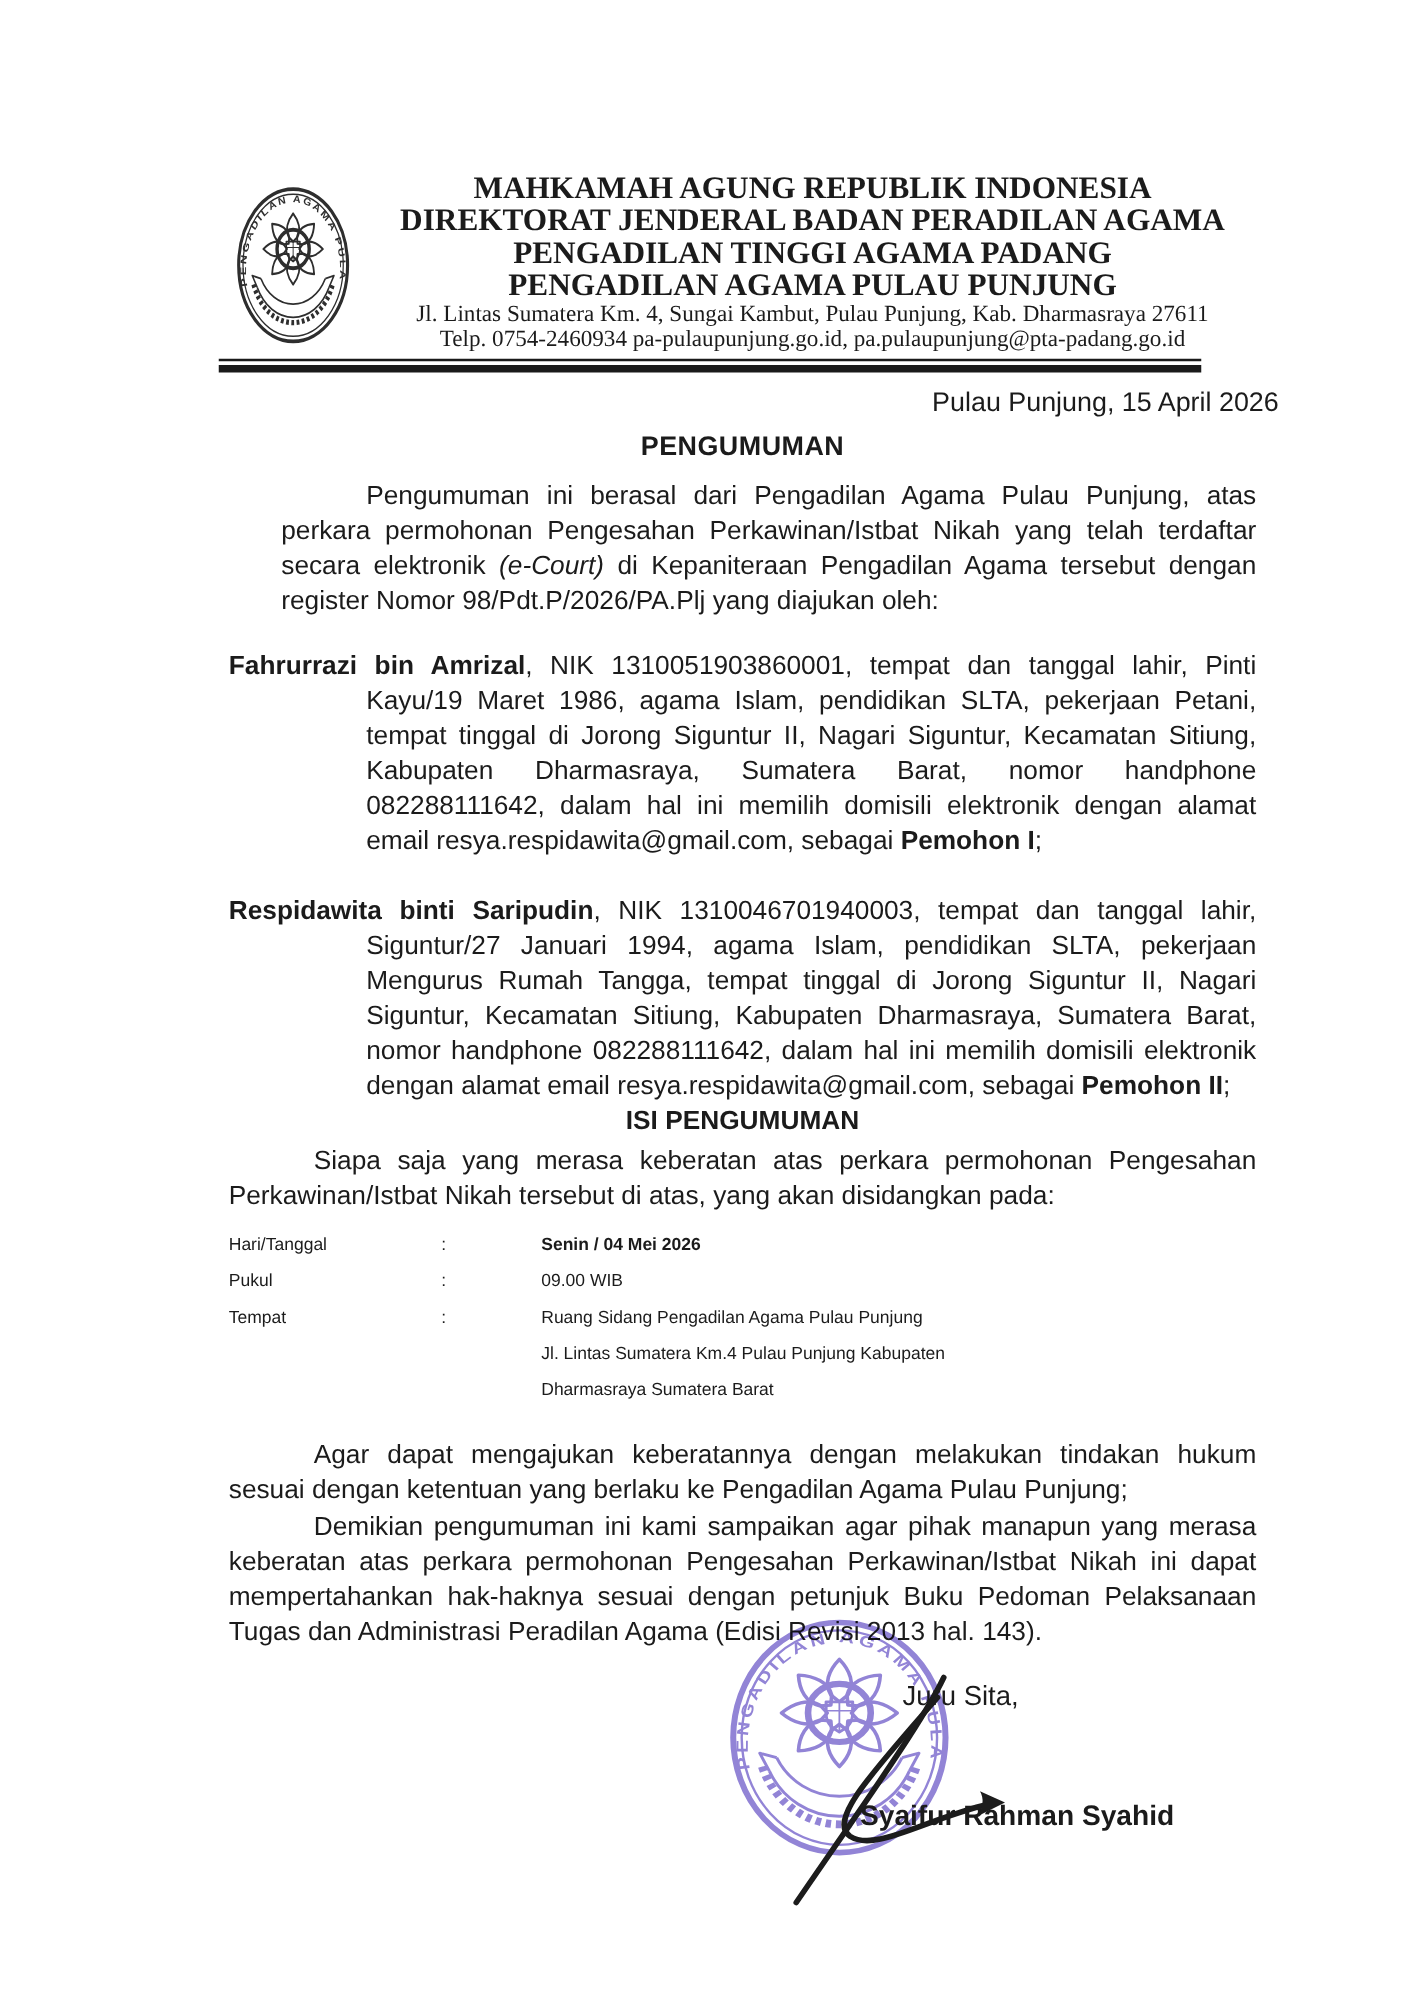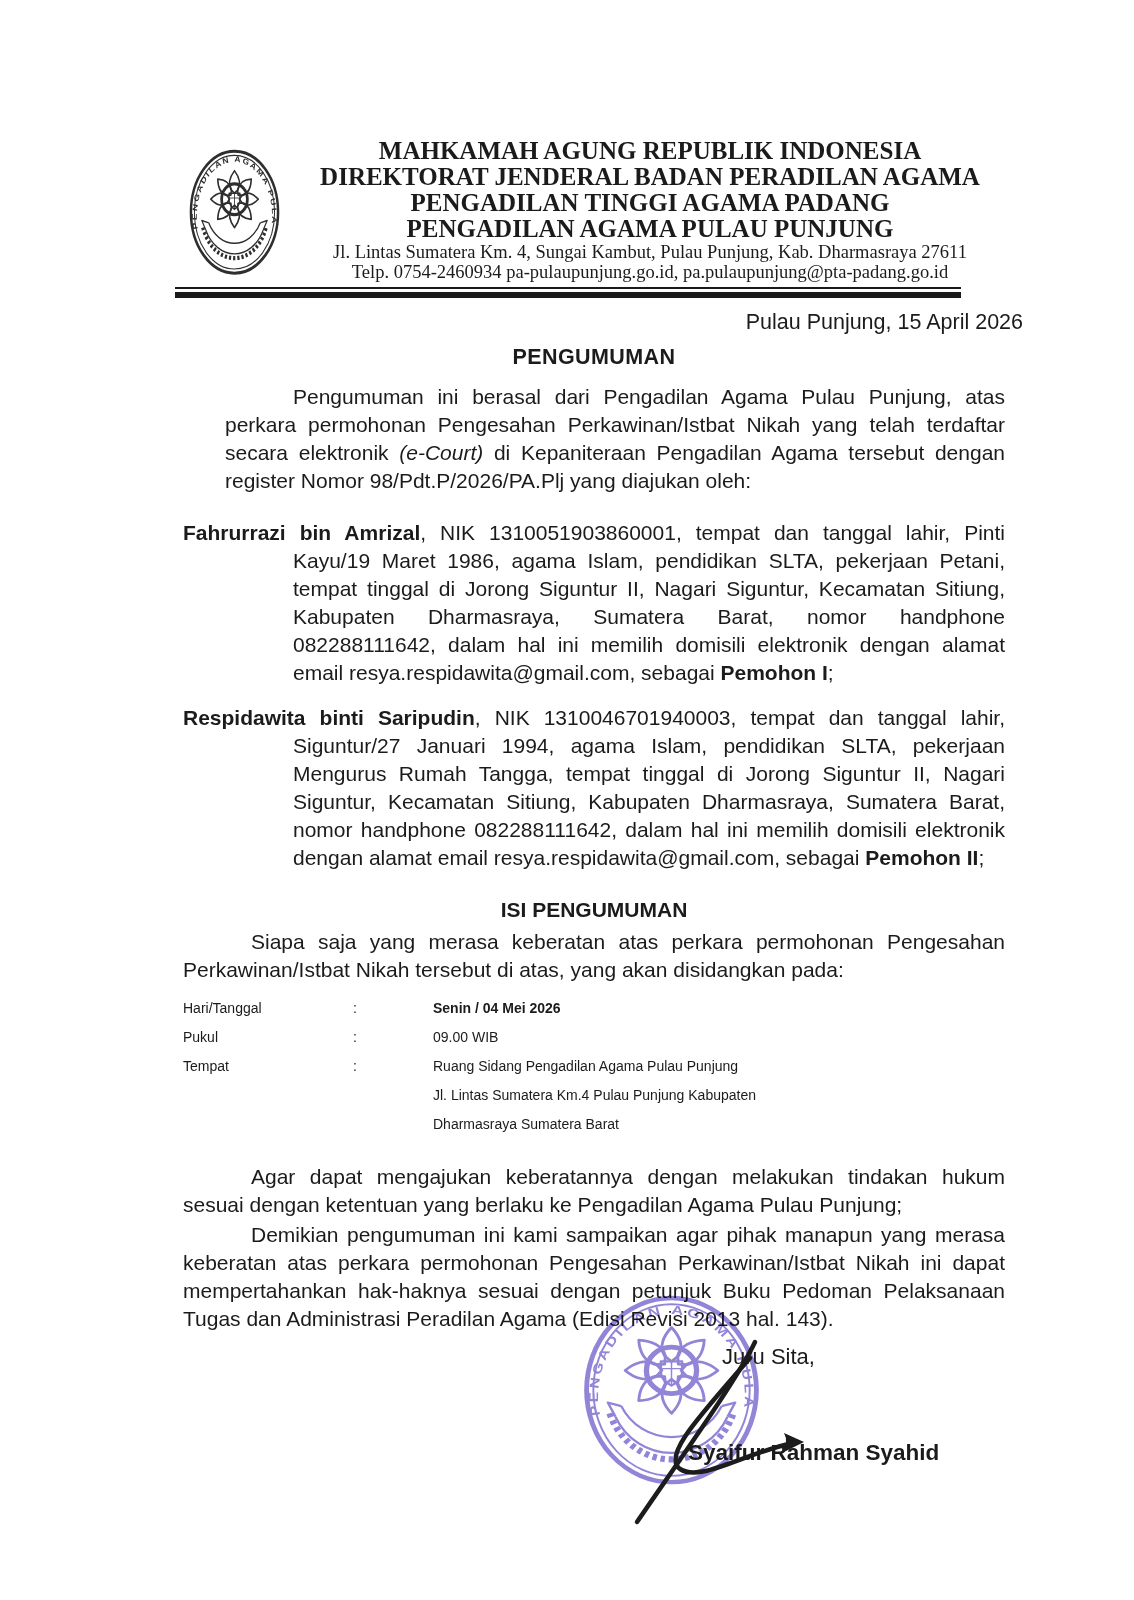--- a/index.html
+++ b/index.html
@@ -24,22 +24,22 @@
     border-top:2px solid #1a1a1a;border-bottom:6px solid #1a1a1a;}
 
   
   .dateline{margin-top:11px;width:840px;text-align:right;font-size:21.5px;line-height:26px;}
   .doc-title{margin-top:9px;text-align:center;font-weight:bold;font-size:21.5px;
     letter-spacing:.4px;line-height:26px;}
   .para{font-size:21px;line-height:28px;text-align:justify;}
   .indent{text-indent:68px;}
   .p-intro{margin-top:13px;margin-left:42px;}
   .petitioner{margin-top:24px;padding-left:110px;text-indent:-110px;}
-  .pet2{margin-top:17px;}
-  .isi-title{margin-top:24px;text-align:center;font-weight:bold;font-size:21px;line-height:28px;}
+  .pet2{margin-top:28px;}
+  .isi-title{margin-top:0;text-align:center;font-weight:bold;font-size:21px;line-height:28px;}
   .isi-para{margin-top:4px;}
   .b{font-weight:bold;}
   .i{font-style:italic;}
 
   
   .schedule{margin-top:10px;font-size:14px;line-height:29px;}
   .s-row{display:flex;}
   .s-label{width:170px;flex:none;}
   .s-colon{width:80px;flex:none;}
   .s-value{flex:1;}

